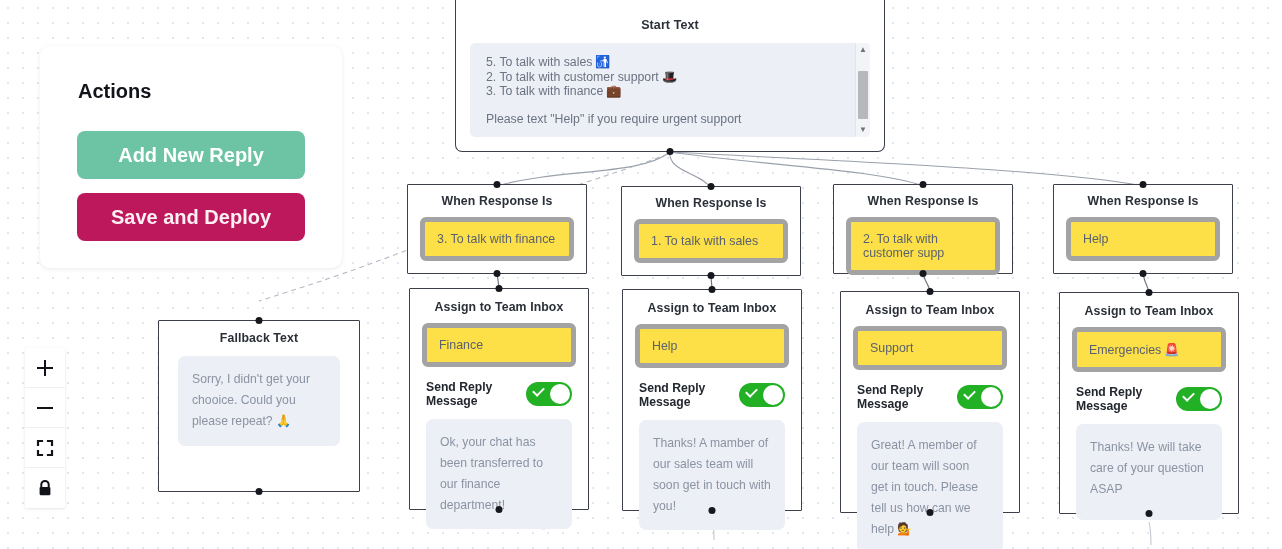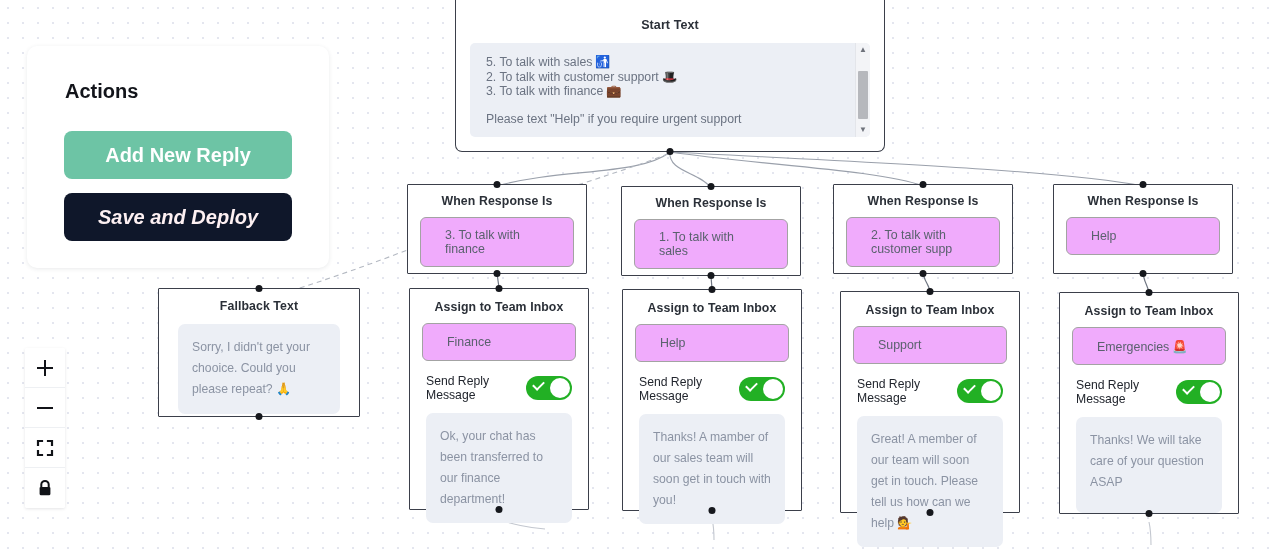--- a/index.html
+++ b/index.html
@@ -34,24 +34,24 @@
   .node-title {
     text-align: center;
     font-size: 12.3px;
     font-weight: bold;
     color: #2b3038;
     padding-top: 9px;
     letter-spacing: .1px;
   }
   .field {
     margin: 9px 12px 0 12px;
-    background: #f0abfc;
-    border: 1px solid #a3a3a3;
+    background: #fde047;
+    border: 5px solid #a3a3a3;
     border-radius: 6px;
-    padding: 10px 24px;
+    padding: 10px 12px;
     font-size: 12.4px;
     color: #5a616e;
     min-height: 38px;
     display: flex;
     align-items: center;
   }
   .msgbox {
     margin: 11px 16px 14px 16px;
     background: #eceff5;
     border-radius: 7px;
@@ -102,21 +102,21 @@
   }
   .sb-arrow { font-size: 8px; color: #6e727b; line-height: 1; padding: 3px 0; }
   .sb-track { flex: 1; width: 100%; position: relative; }
   .sb-thumb {
     position: absolute; left: 2px; right: 2px; top: 14px; height: 48px;
     background: #b6b8bd; border-radius: 1px;
   }
 
   
   #actions-panel {
-    position: absolute; left: 27px; top: 46px;
+    position: absolute; left: 40px; top: 46px;
     width: 302px; height: 222px;
     background: #ffffff;
     border-radius: 10px;
     box-shadow: 0 1px 4px rgba(40,45,60,.10);
     z-index: 5;
   }
   #actions-title {
     font-size: 20px; font-weight: bold; color: #12141a;
     padding: 34px 0 0 38px;
   }
@@ -124,24 +124,24 @@
     display: block;
     margin: 14px auto 0 auto;
     width: 228px; height: 48px;
     border: none; border-radius: 8px;
     font-size: 20px; font-weight: bold;
     color: #ffffff;
     cursor: pointer;
     font-family: "Liberation Sans", sans-serif;
   }
   #btn-add-reply { background: #6dc4a5; margin-top: 28px; }
-  #btn-save-deploy { background: #0f172a; color: #fdf0f2; font-style: italic; }
-
-  
-  #fallback-node { left: 158px; top: 288px; width: 202px; height: 129px; }
+  #btn-save-deploy { background: #be185d; color: #fdf0f2; }
+
+  
+  #fallback-node { left: 158px; top: 320px; width: 202px; height: 172px; }
   #fallback-node .node-title { padding-top: 10px; }
   #fallback-node .msgbox { margin: 11px 19px 14px 19px; min-height: 90px; }
 
   
   #zoom-controls {
     position: absolute; left: 25px; top: 348px;
     width: 40px;
     background: #ffffff;
     border-radius: 2px;
     box-shadow: 0 1px 3px rgba(40,45,60,.12);
@@ -155,21 +155,21 @@
     cursor: pointer;
     background: #fff;
   }
   .zc-btn:last-child { border-bottom: none; }
 
   
   .toggle-row {
     display: flex; align-items: center;
     margin: 13px 16px 0 16px;
   }
-  .toggle-label { font-size: 12.2px; font-weight: normal; color: #22262e; flex: 1; }
+  .toggle-label { font-size: 12.2px; font-weight: bold; color: #22262e; flex: 1; }
   .toggle {
     position: relative;
     width: 46px; height: 24px;
     background: #22b024;
     border-radius: 12px;
     cursor: pointer;
     flex: none;
   }
   .toggle .knob {
     position: absolute; right: 2px; top: 2px;

